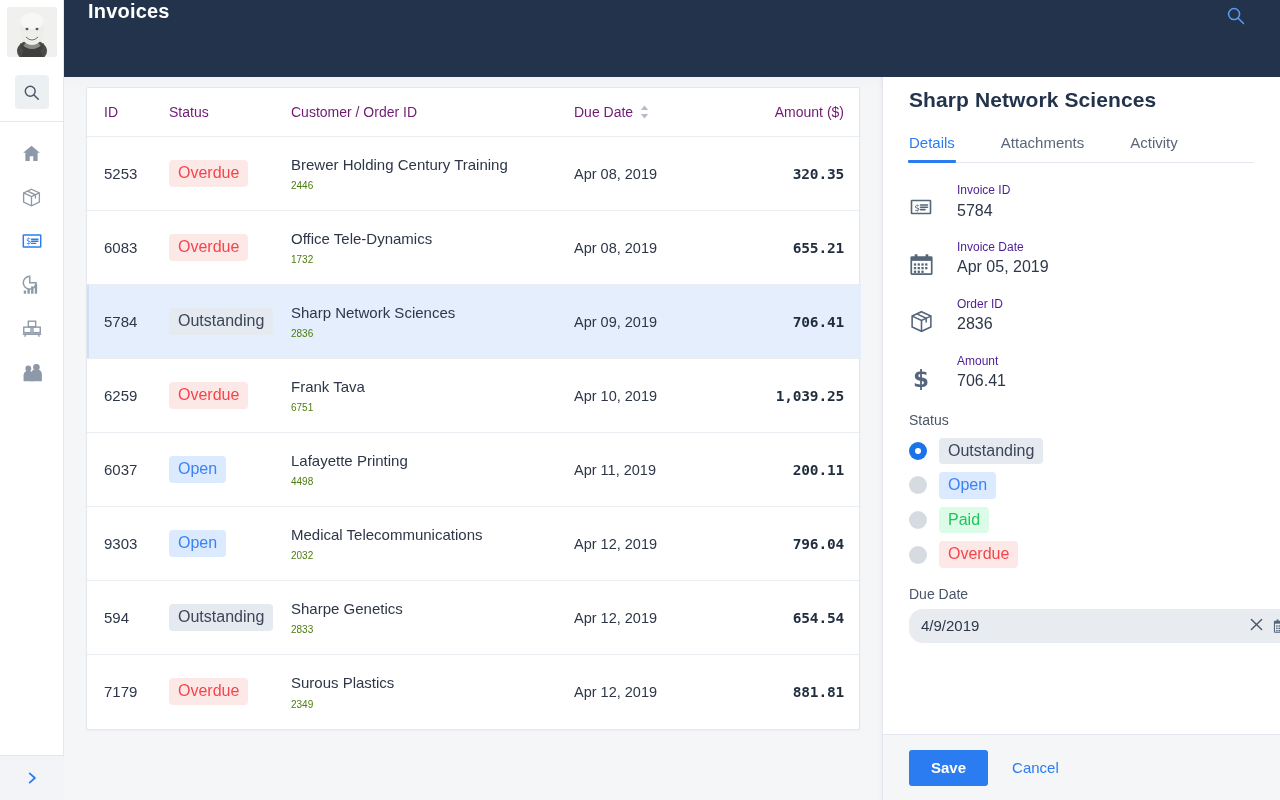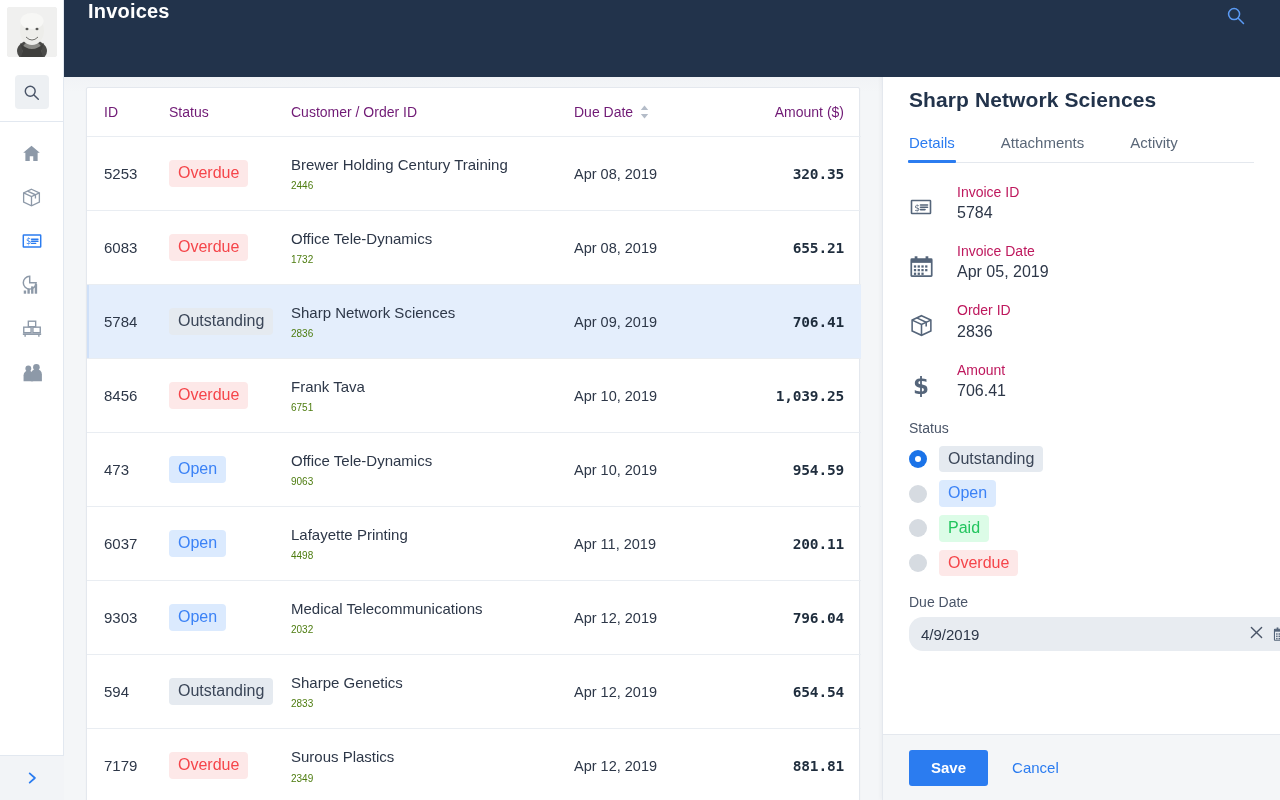--- a/index.html
+++ b/index.html
@@ -179,21 +179,21 @@
 
   .detail-body { padding: 20px 26px 0 26px; flex: 1; overflow: hidden; }
 
   .field { display: flex; align-items: flex-start; margin-bottom: 20px; }
   .field-icon {
     width: 34px; flex: 0 0 34px;
     display: flex; align-items: center; justify-content: flex-start;
     padding-top: 12px; color: #55657a;
   }
   .field-text { padding-left: 14px; }
-  .field-label { font-size: 14px; color: #be185d; line-height: 1.3; }
+  .field-label { font-size: 12px; color: #4c1d95; line-height: 1.3; }
   .field-value { font-size: 16px; color: #2d3748; margin-top: 3px; }
 
   .status-label { font-size: 14px; color: #4a5568; margin-top: 4px; margin-bottom: 10px; }
   .radio-row { display: flex; align-items: center; gap: 12px; margin-bottom: 8px; cursor: pointer; }
   .radio {
     width: 18px; height: 18px; border-radius: 50%;
     background: #d6dbe1; flex: 0 0 18px;
     display: flex; align-items: center; justify-content: center;
   }
   .radio.on { background: #1a73e8; }
@@ -385,38 +385,28 @@
                 <td class="cell-id">5784</td>
                 <td><span class="badge outstanding">Outstanding</span></td>
                 <td>
                   <div class="cust-name">Sharp Network Sciences</div>
                   <div class="cust-order">2836</div>
                 </td>
                 <td class="cell-due">Apr 09, 2019</td>
                 <td class="cell-amt">706.41</td>
               </tr>
               <tr class="">
-                <td class="cell-id">8456</td>
+                <td class="cell-id">6259</td>
                 <td><span class="badge overdue">Overdue</span></td>
                 <td>
                   <div class="cust-name">Frank Tava</div>
                   <div class="cust-order">6751</div>
                 </td>
                 <td class="cell-due">Apr 10, 2019</td>
                 <td class="cell-amt">1,039.25</td>
-              </tr>
-              <tr class="">
-                <td class="cell-id">473</td>
-                <td><span class="badge open">Open</span></td>
-                <td>
-                  <div class="cust-name">Office Tele-Dynamics</div>
-                  <div class="cust-order">9063</div>
-                </td>
-                <td class="cell-due">Apr 10, 2019</td>
-                <td class="cell-amt">954.59</td>
               </tr>
               <tr class="">
                 <td class="cell-id">6037</td>
                 <td><span class="badge open">Open</span></td>
                 <td>
                   <div class="cust-name">Lafayette Printing</div>
                   <div class="cust-order">4498</div>
                 </td>
                 <td class="cell-due">Apr 11, 2019</td>
                 <td class="cell-amt">200.11</td>

